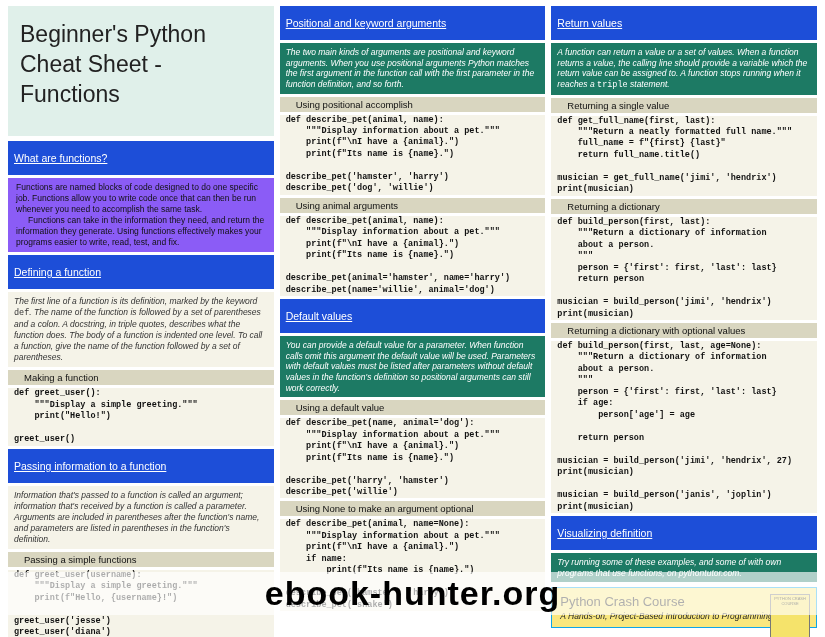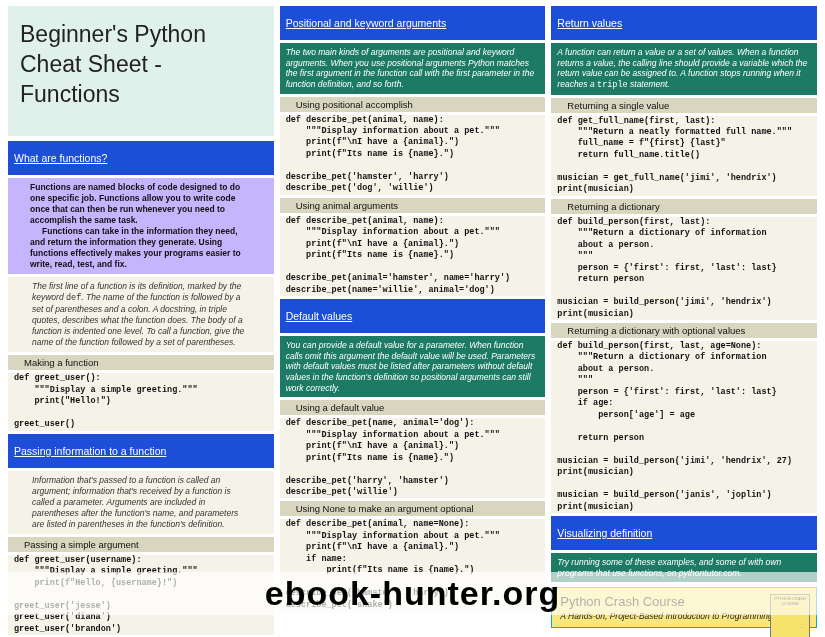--- a/index.html
+++ b/index.html
@@ -43,31 +43,30 @@
 .intro {
   background: #1d7a64;
   color: #fff;
   padding: 4px 6px;
   font-size: 8.5px;
   font-style: italic;
   line-height: 1.25;
 }
 .intro .mono { font-family: "Courier New", monospace; font-style: normal; }
 .body-text {
-  background: #c4b5fd;
-  padding: 4px 22px;
+  background: #8b5cf6;
+  padding: 4px 8px;
   font-size: 8.5px;
   line-height: 1.3;
   color: #111;
-  font-weight: bold;
 }
 .body-text .indent { display: block; text-indent: 12px; }
 .body-text-italic {
   background: #f5f3e8;
-  padding: 4px 24px;
+  padding: 4px 6px;
   font-size: 8.5px;
   line-height: 1.3;
   font-style: italic;
   color: #333;
 }
 .body-text-italic .mono { font-family: "Courier New", monospace; font-style: normal; }
 .sub-head {
   background: #d9d6c0;
   color: #111;
   padding: 2px 16px;
@@ -126,34 +125,35 @@
     <div class="title-box">
       <h1>Beginner's Python Cheat Sheet - Functions</h1>
     </div>
 
     <div class="sec-head">What are functions?</div>
     <div class="body-text">
       <span>Functions are named blocks of code designed to do one specific job. Functions allow you to write code once that can then be run whenever you need to accomplish the same task.</span>
       <span class="indent">Functions can take in the information they need, and return the information they generate. Using functions effectively makes your programs easier to write, read, test, and fix.</span>
     </div>
 
+    <div class="sec-head">Defining a function</div>
     <div class="body-text-italic">
       <span>The first line of a function is its definition, marked by the keyword </span><span class="mono">def</span><span>. The name of the function is followed by a set of parentheses and a colon. A docstring, in triple quotes, describes what the function does. The body of a function is indented one level.</span>
       <span class="indent">To call a function, give the name of the function followed by a set of parentheses.</span>
     </div>
     <div class="sub-head">Making a function</div>
     <div class="code">def greet_user():
     """Display a simple greeting."""
     print("Hello!")
 
 greet_user()</div>
 
     <div class="sec-head">Passing information to a function</div>
     <div class="body-text-italic">Information that's passed to a function is called an argument; information that's received by a function is called a parameter. Arguments are included in parentheses after the function's name, and parameters are listed in parentheses in the function's definition.</div>
-    <div class="sub-head">Passing a simple argument</div>
+    <div class="sub-head">Passing a simple functions</div>
     <div class="code">def greet_user(username):
     """Display a simple greeting."""
     print(f"Hello, {username}!")
 
 greet_user('jesse')
 greet_user('diana')
 greet_user('brandon')</div>
   </div>
 
   <div class="col">

